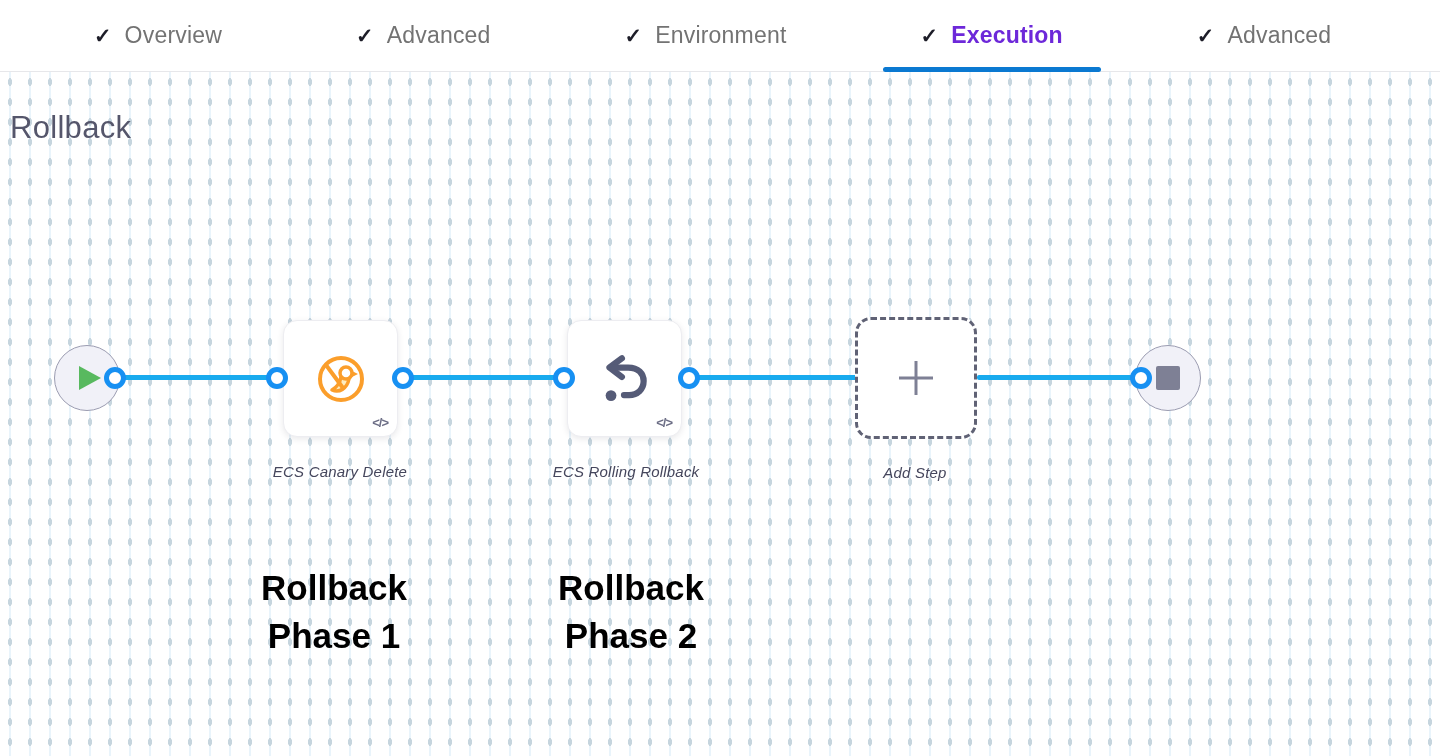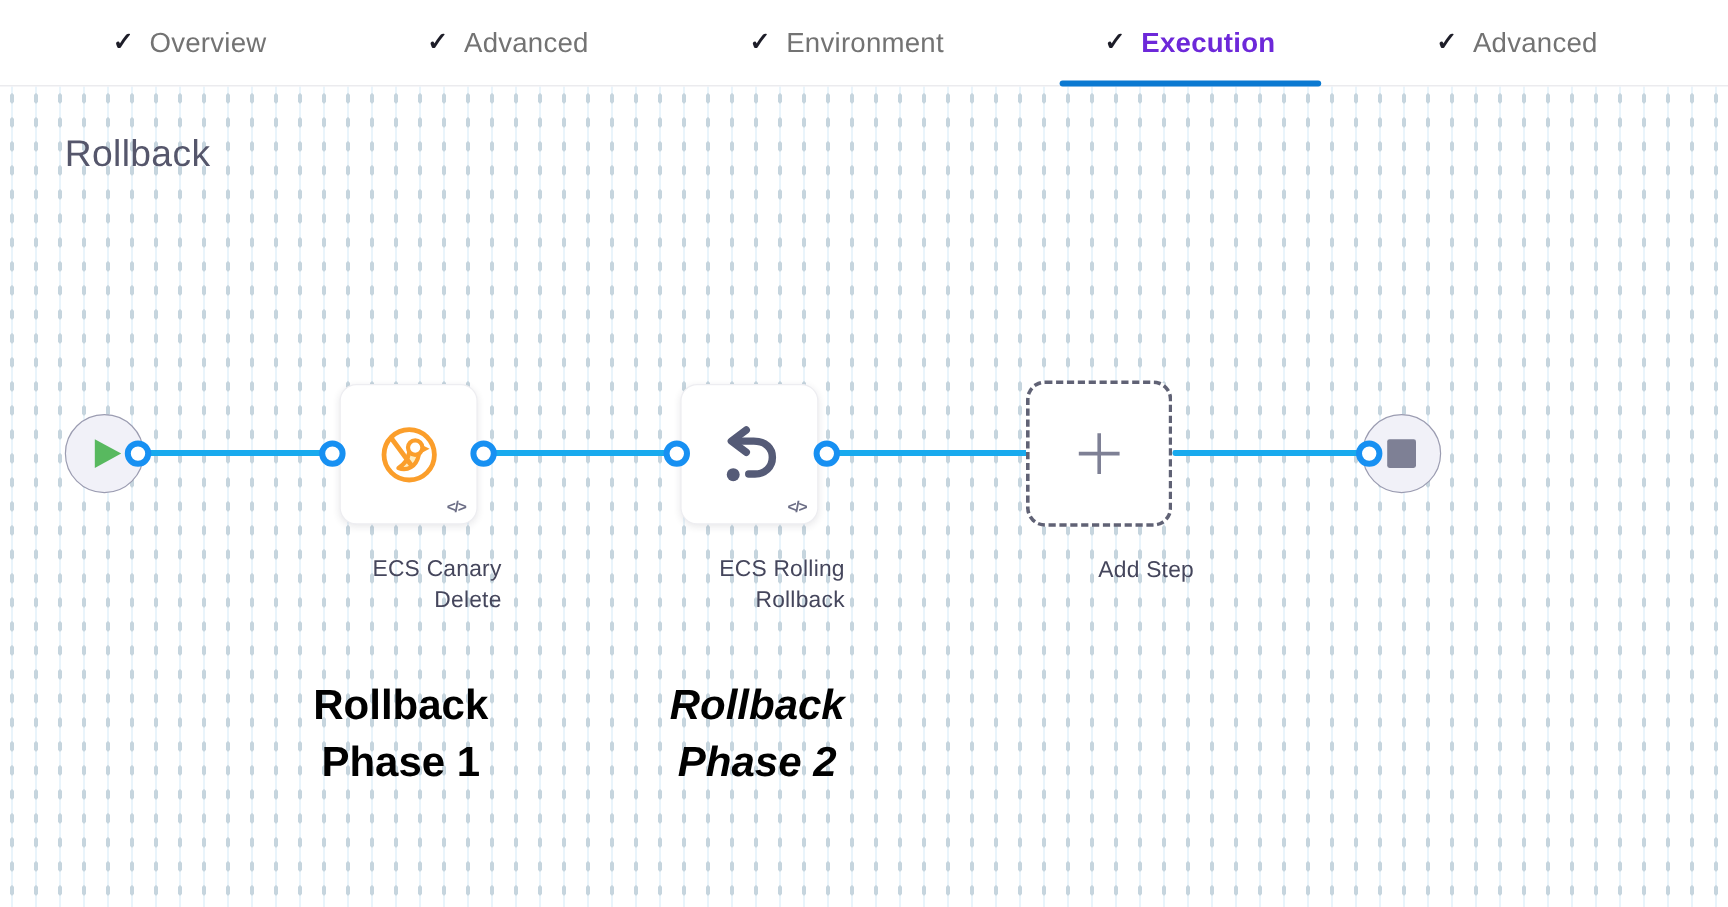--- a/index.html
+++ b/index.html
@@ -20,21 +20,21 @@
 
   
   .canvas { position:absolute; top:72px; left:0; width:1440px; height:684px;
             background-color:#fff;
             background-image:
               radial-gradient(ellipse 2px 4px at 10px 10px, #c6d5de 96%, rgba(0,0,0,0) 100%),
               repeating-linear-gradient(to right, rgba(0,0,0,0) 0 9px, #e9f4fb 9px 11px, rgba(0,0,0,0) 11px 20px);
             background-size:20px 20px, auto; }
 
   .heading { position:absolute; left:10px; top:38px; font-size:31px; font-weight:500;
-             color:#55566b; letter-spacing:.3px;margin-left:44px; }
+             color:#55566b; letter-spacing:.3px; }
 
   
   .round-node { position:absolute; width:66px; height:66px; border-radius:50%;
                 background:#f1f1f8; border:1.5px solid #9b9cb1;
                 display:flex; align-items:center; justify-content:center; }
   .stop-square { width:24px; height:24px; background:#7e8095; border-radius:2px; }
 
   
   .edge { position:absolute; height:5px; background:#18aaee; top:303px; border-radius:2px; }
   .port { position:absolute; width:22px; height:22px; border-radius:50%;
@@ -45,22 +45,22 @@
                border:1px solid #ededf1; border-radius:14px;
                box-shadow:0 2px 6px rgba(40,41,61,.10);
                display:flex; align-items:center; justify-content:center; cursor:pointer; }
   .code-badge { position:absolute; right:9px; bottom:6px; font-size:13px; font-weight:700;
                 color:#6b6d85; letter-spacing:-1px; }
 
   .add-box { position:absolute; width:122px; height:122px; background:#fff;
              border:3px dashed #606275; border-radius:16px;
              display:flex; align-items:center; justify-content:center; cursor:pointer; }
 
-  .node-label { position:absolute; width:160px; text-align:right; font-size:19px;
-                color:#45465c; line-height:1.35; letter-spacing:.2px; }
+  .node-label { position:absolute; width:160px; text-align:center; font-size:15px;
+                color:#45465c; line-height:1.35; letter-spacing:.2px;font-style:italic; }
 
   .annotation { position:absolute; width:212px; text-align:center; font-size:35px;
                 font-weight:700; color:#000; line-height:1.38; }
 </style>
 </head>
 <body>
 
 <div class="tabbar">
   <div class="tab">
     <span class="tab-check">✓</span>
@@ -136,15 +136,15 @@
   <div class="port" style="left:392px;"></div>
   <div class="port" style="left:553px;"></div>
   <div class="port" style="left:678px;"></div>
   <div class="port" style="left:1130px;"></div>
 
   <div class="node-label" style="left:262px; top:390px; width:156px;">ECS Canary Delete</div>
   <div class="node-label" style="left:548px; top:390px; width:156px;">ECS Rolling Rollback</div>
   <div class="node-label" style="left:835px; top:391px;">Add Step</div>
 
   <div class="annotation" style="left:228px; top:492px;">Rollback Phase 1</div>
-  <div class="annotation" style="left:525px; top:492px;font-style:italic;">Rollback Phase 2</div>
+  <div class="annotation" style="left:525px; top:492px;">Rollback Phase 2</div>
 
 </div>
 
 </body></html>

